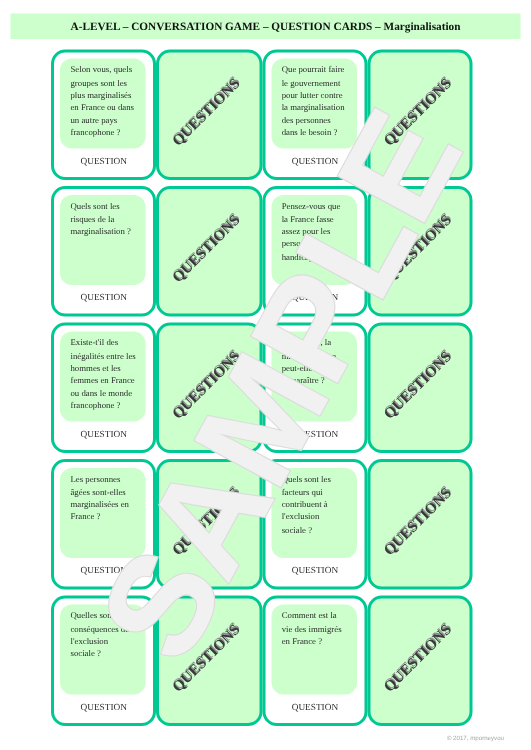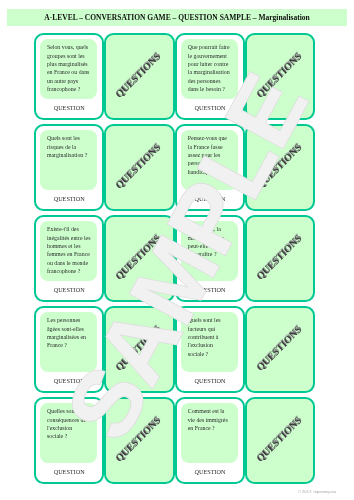--- a/index.html
+++ b/index.html
@@ -29,21 +29,21 @@
   #watermark{position:absolute;left:0;top:0;width:354px;height:500px;pointer-events:none;}
   #credit{position:absolute;left:0;top:489px;width:336px;text-align:right;font-size:4.1px;color:#a6a6a6;
           font-family:"Liberation Sans",sans-serif;line-height:5px;}
 </style>
 </head>
 <body>
 
 <div id="page">
 
   <div id="header-bar">
-    <div id="header-title">A-LEVEL – CONVERSATION GAME – QUESTION SAMPLE – Marginalisation</div>
+    <div id="header-title">A-LEVEL – CONVERSATION GAME – QUESTION CARDS – Marginalisation</div>
   </div>
 
   <div id="grid">
       <div class="card white" style="left: 0px; top: 0px;">
         <div class="panel">
           <div class="qtext">Selon vous, quels groupes sont les plus marginalisés en France ou dans un autre pays francophone&nbsp;?</div>
         </div>
         <div class="qlabel">QUESTION</div>
       </div>
       <div class="card green" style="left: 70.4px; top: 0px;">

